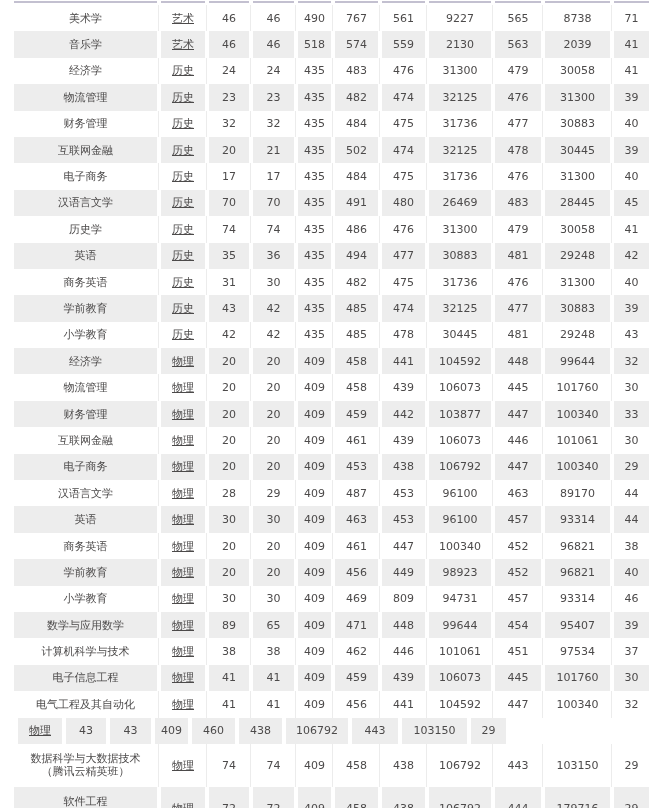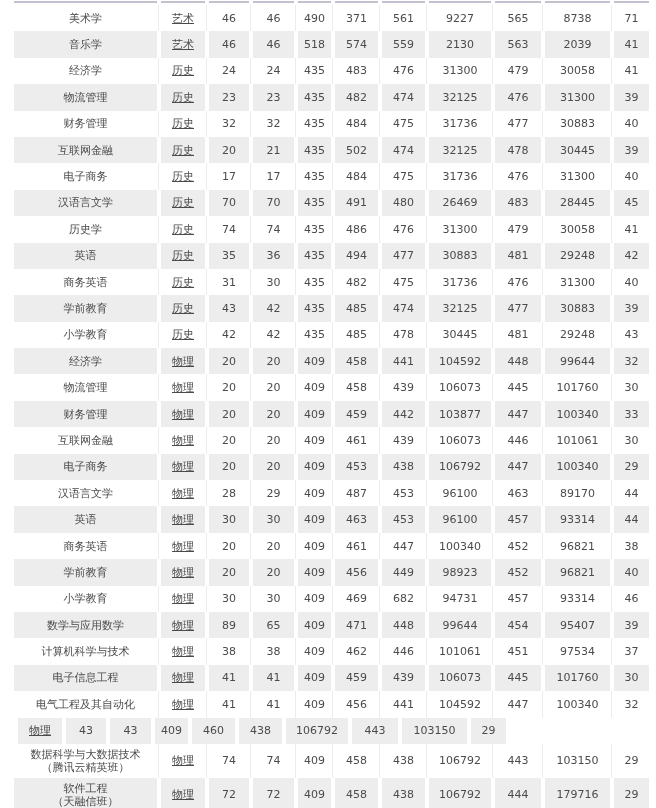--- a/index.html
+++ b/index.html
@@ -5,21 +5,21 @@
   html,body{margin:0;padding:0;}
   body{
     width:656px;height:808px;background:#ffffff;position:relative;overflow:hidden;
     font-family:"DejaVu Sans","Liberation Sans",sans-serif;
     color:#4c4a4a;font-size:11px;
   }
   .table{position:absolute;left:14px;top:1px;}
   .hdr-edge{display:flex;height:2px;margin-bottom:2px;}
   .hdr-edge .cell{background:#c3c0d0;height:2px;}
   .row{display:flex;align-items:stretch;height:26.4px;}
-  .row.tall{height:34px;}
+  .row.tall{height:43px;}
   .cell{
     display:flex;align-items:center;justify-content:center;
     text-align:center;white-space:nowrap;
   }
   .row.gray .cell{background:#ededed;}
   .gut{width:4px;position:relative;flex:0 0 4px;}
   .row.white .gut::before{
     content:"";position:absolute;left:1px;top:0;bottom:0;width:1px;background:#ececec;
   }
   .c0{width:143px;}.c1{width:44px;text-decoration:underline;}.c2{width:40px;}.c3{width:41px;}
@@ -64,21 +64,21 @@
         </div>
         <span class="gut"></span>
         <div class="cell c1">艺术</div>
         <span class="gut"></span>
         <div class="cell c2">46</div>
         <span class="gut"></span>
         <div class="cell c3">46</div>
         <span class="gut"></span>
         <div class="cell c4">490</div>
         <span class="gut"></span>
-        <div class="cell c5">371</div>
+        <div class="cell c5">767</div>
         <span class="gut"></span>
         <div class="cell c6">561</div>
         <span class="gut"></span>
         <div class="cell c7">9227</div>
         <span class="gut"></span>
         <div class="cell c8">565</div>
         <span class="gut"></span>
         <div class="cell c9">8738</div>
         <span class="gut"></span>
         <div class="cell c10">71</div>
@@ -660,21 +660,21 @@
         <div class="cell c1">物理</div>
         <span class="gut"></span>
         <div class="cell c2">30</div>
         <span class="gut"></span>
         <div class="cell c3">30</div>
         <span class="gut"></span>
         <div class="cell c4">409</div>
         <span class="gut"></span>
         <div class="cell c5">469</div>
         <span class="gut"></span>
-        <div class="cell c6">682</div>
+        <div class="cell c6">809</div>
         <span class="gut"></span>
         <div class="cell c7">94731</div>
         <span class="gut"></span>
         <div class="cell c8">457</div>
         <span class="gut"></span>
         <div class="cell c9">93314</div>
         <span class="gut"></span>
         <div class="cell c10">46</div>
       </div>
       <div class="row gray">

